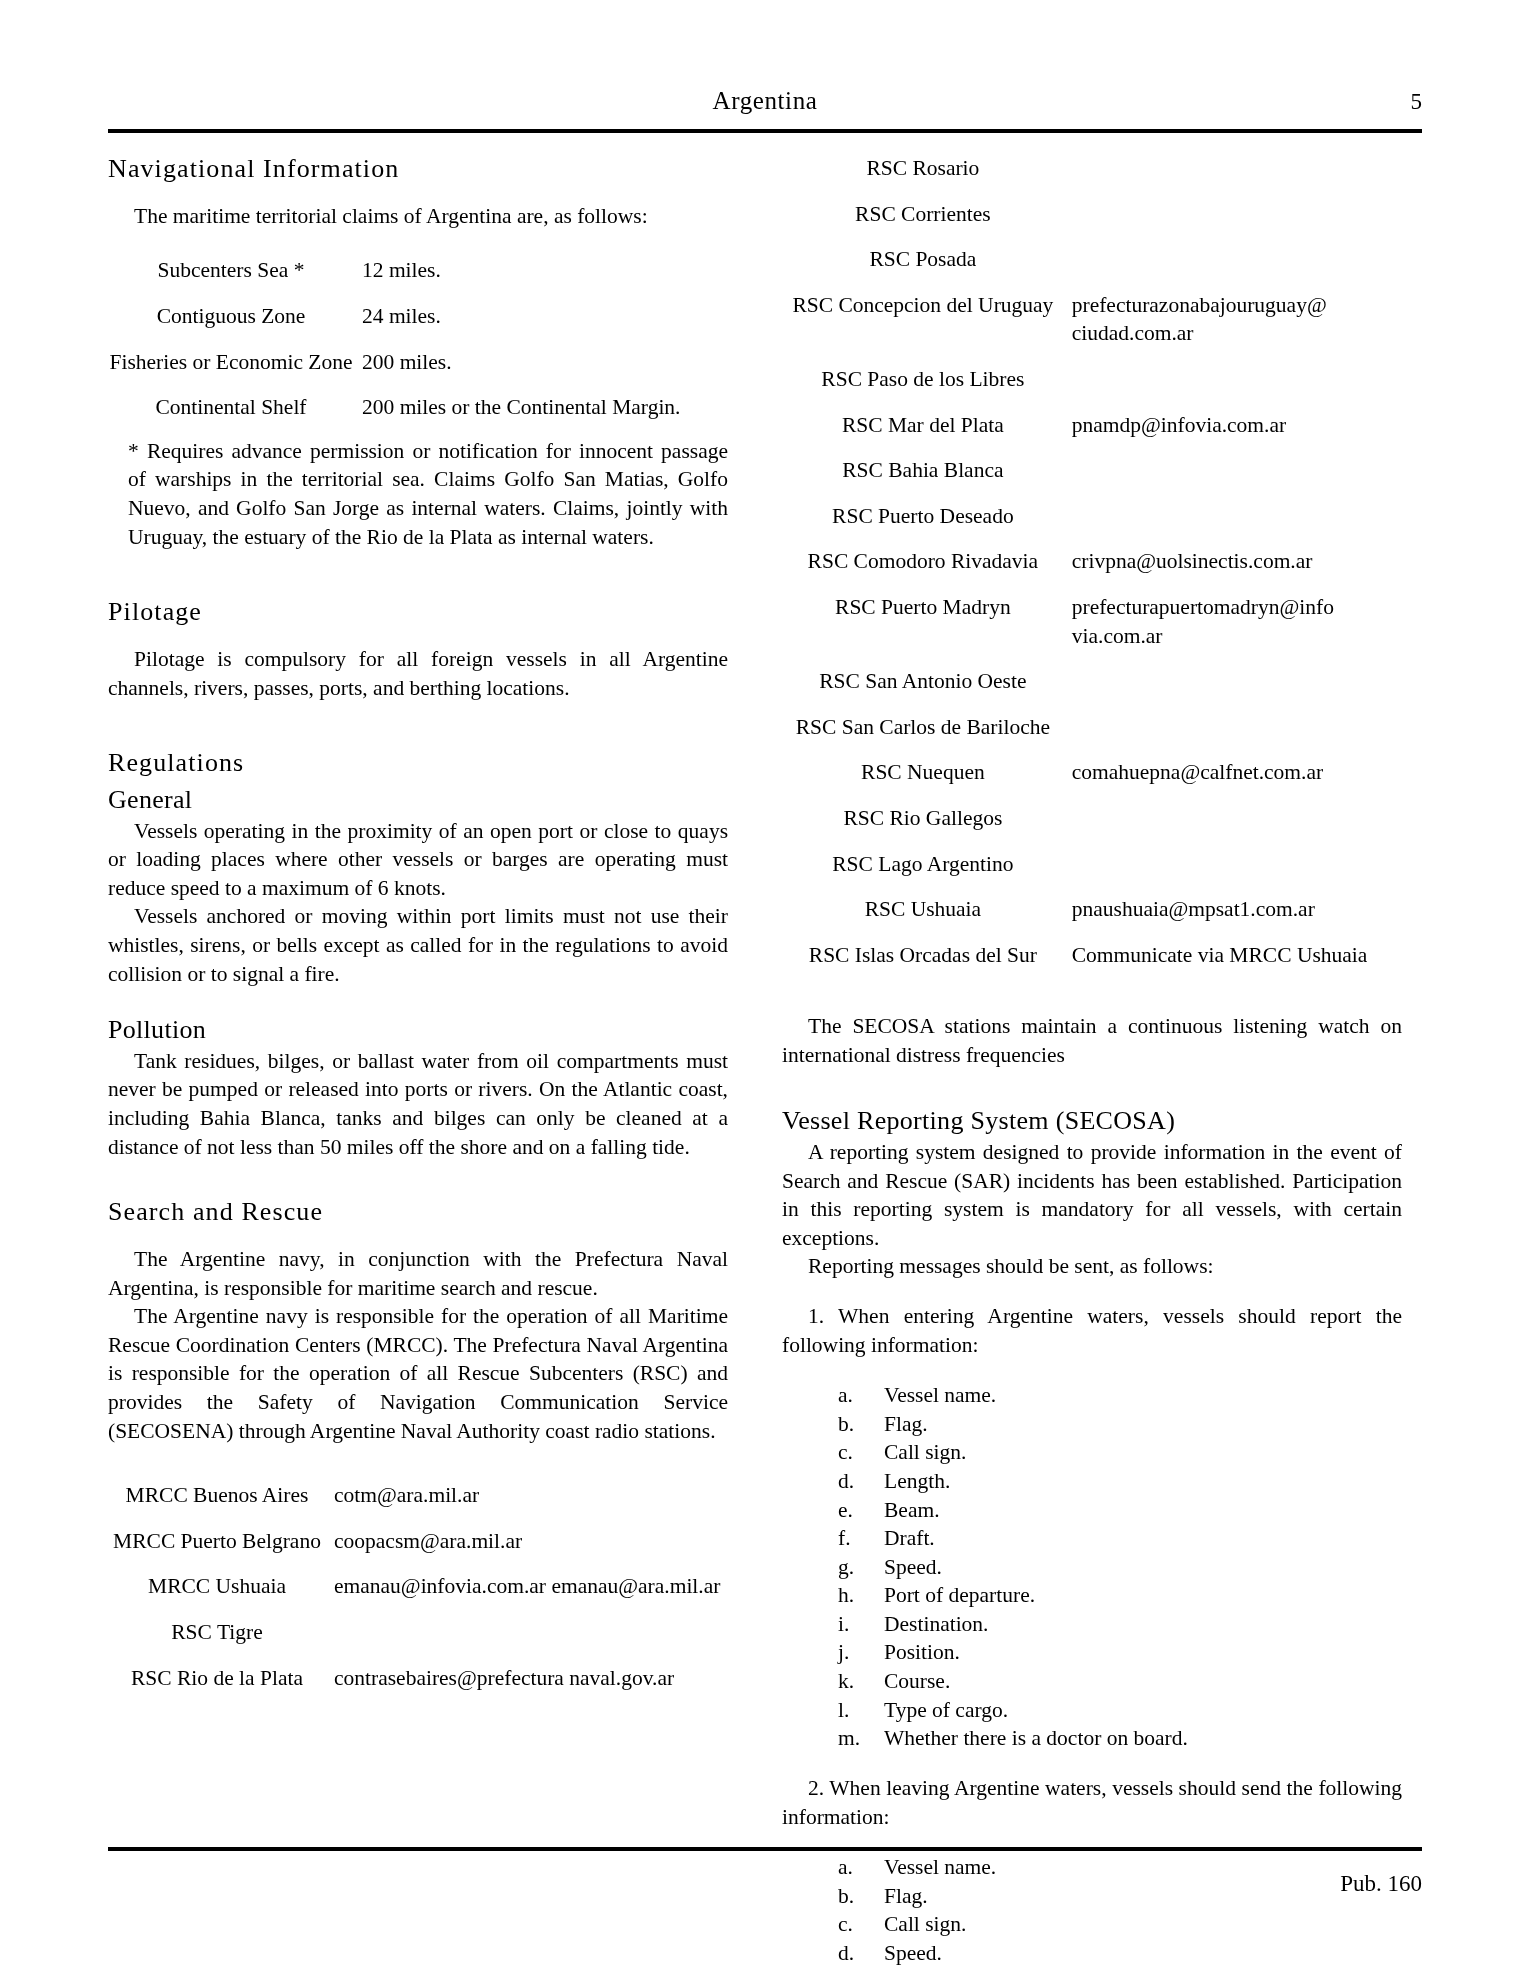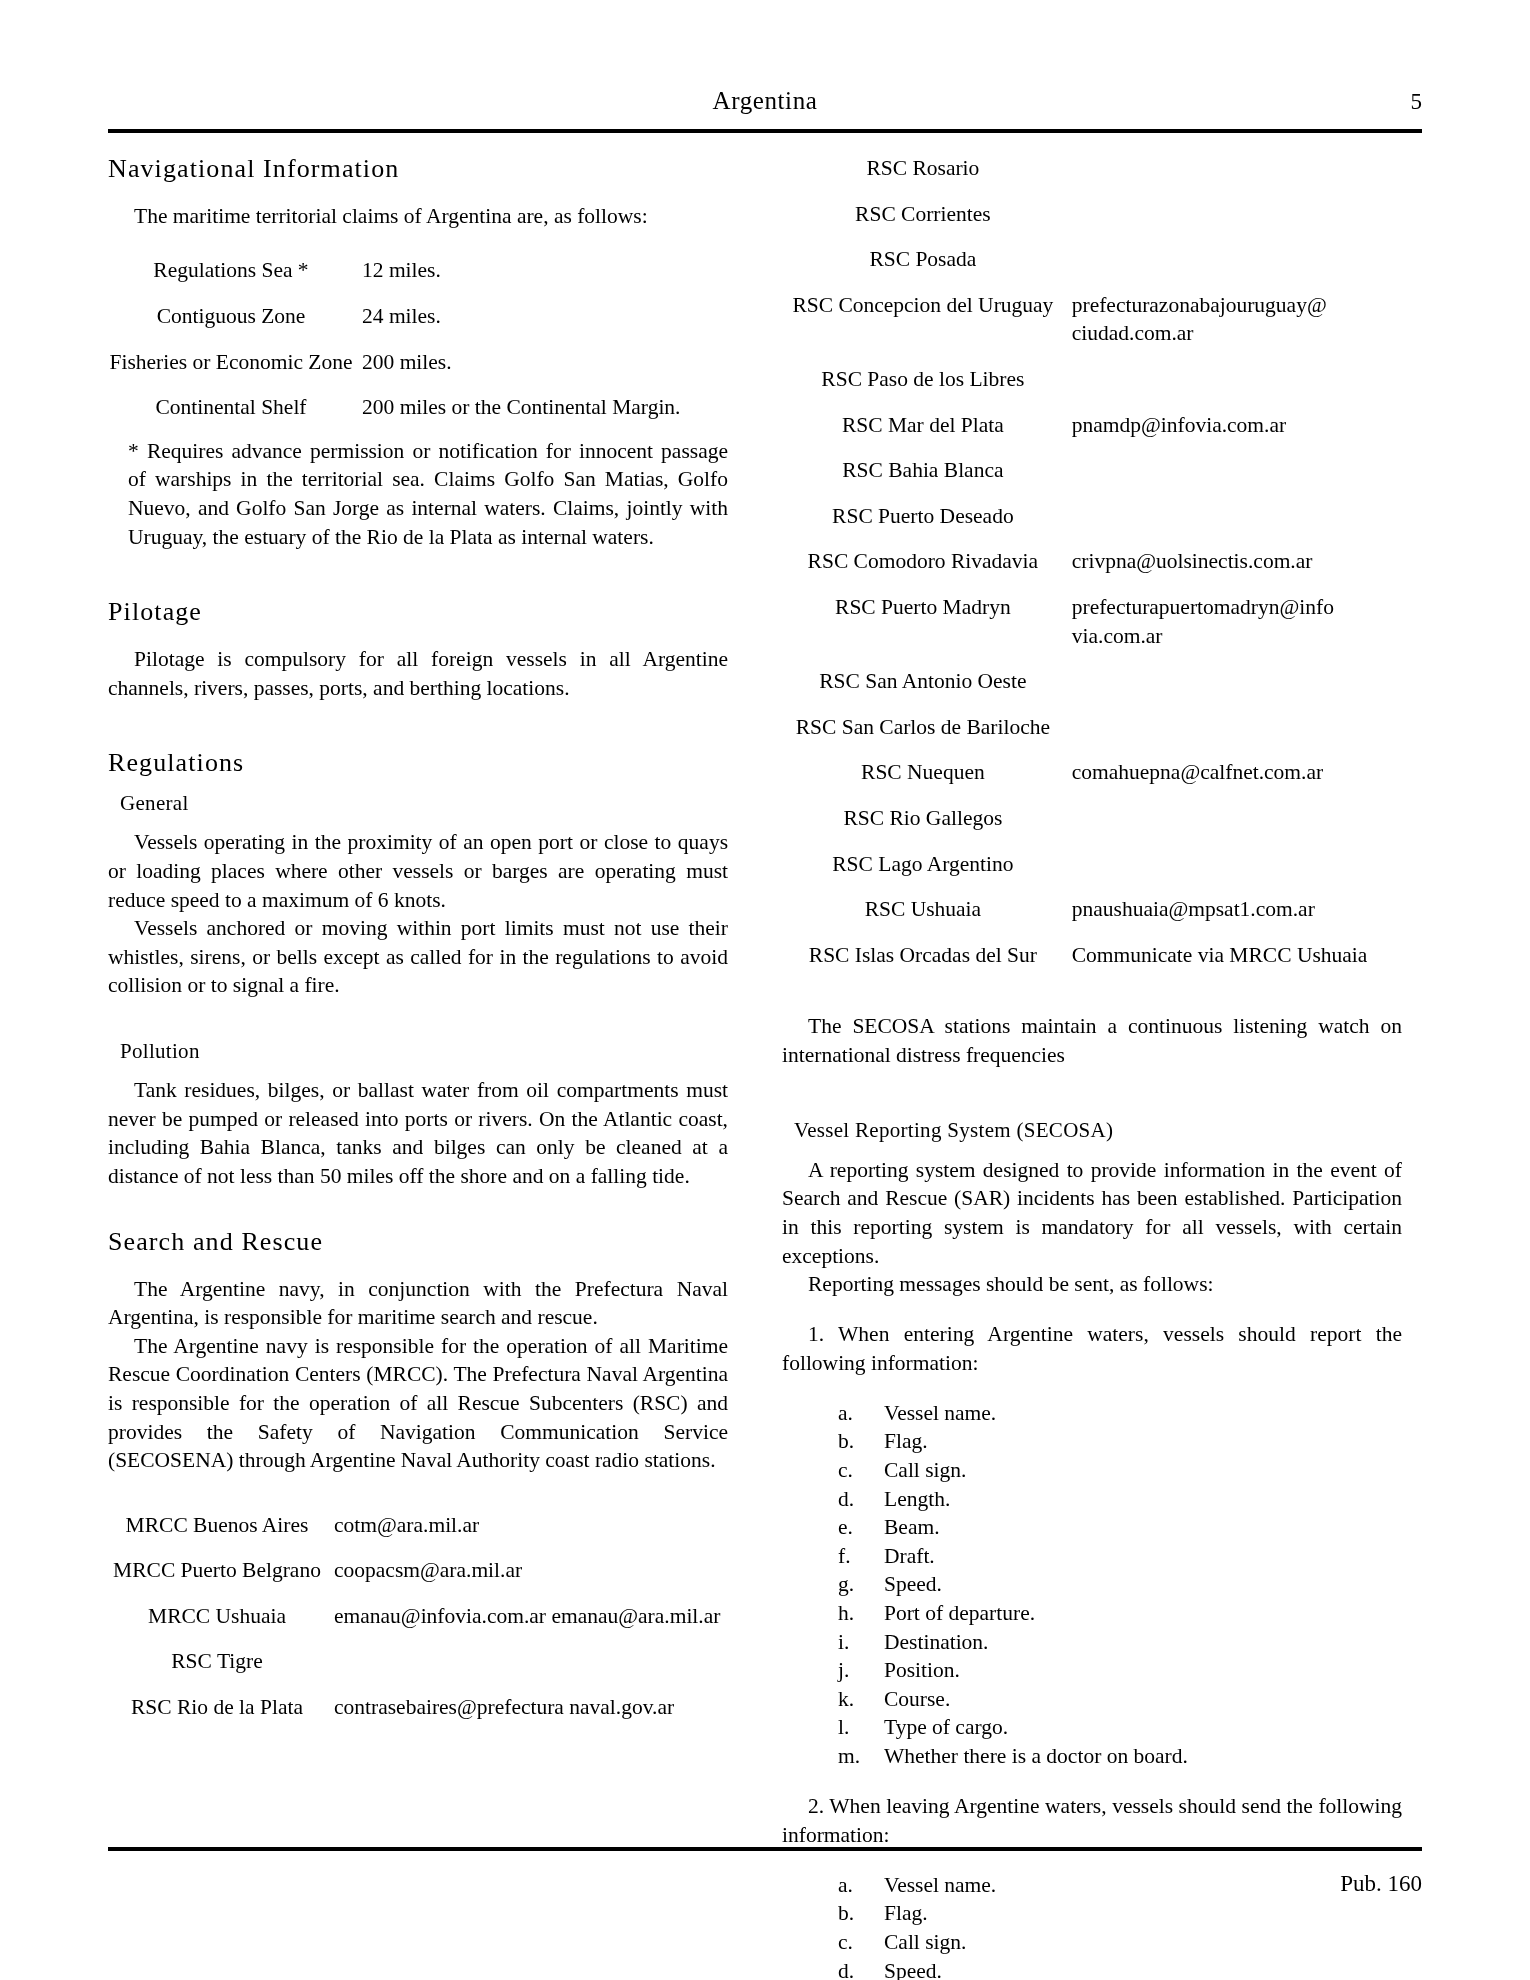--- a/index.html
+++ b/index.html
@@ -79,23 +79,23 @@
 
   
   h1.sec {
     font-size: 26px;
     font-weight: normal;
     margin: 0 0 18px 0;
     letter-spacing: 1.1px;
     line-height: 1.15;
   }
   h2.sub {
-    font-size: 21px;
+    font-size: 26px;
     font-weight: normal;
-    margin: 12px;
+    margin: 0;
     line-height: 1.25;
     letter-spacing: 0.3px;
   }
   p.body {
     font-size: 21.5px;
     line-height: 28.6px;
     margin: 0;
     text-align: justify;
     text-justify: inter-word;
     hyphens: none;
@@ -169,21 +169,21 @@
 
     <h1 class="sec">Navigational Information</h1>
 
     <p class="body indent">The maritime territorial claims of Argentina are, as follows:</p>
 
     <div class="gap-md"></div>
 
     <table class="kv claims pad-left">
       <tbody>
           <tr>
-        <td class="k">Regulations Sea *</td>
+        <td class="k">Subcenters Sea *</td>
         <td class="v">12 miles.</td>
       </tr>
       <tr>
         <td class="k">Contiguous Zone</td>
         <td class="v">24 miles.</td>
       </tr>
       <tr>
         <td class="k">Fisheries or Economic Zone</td>
         <td class="v">200 miles.</td>
       </tr>

